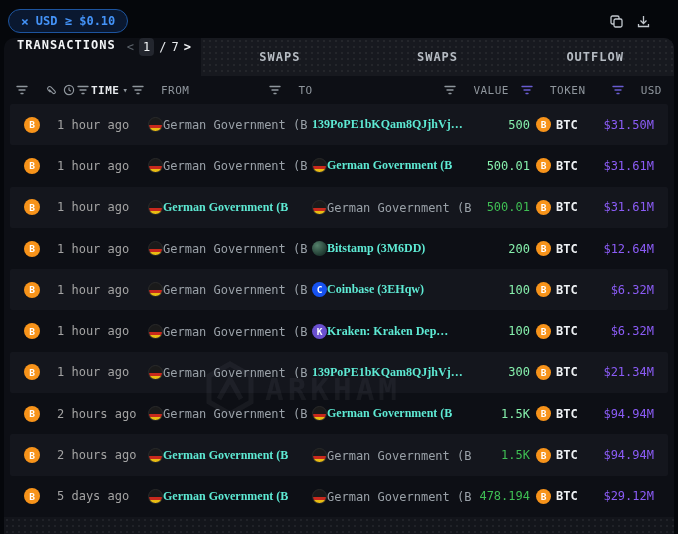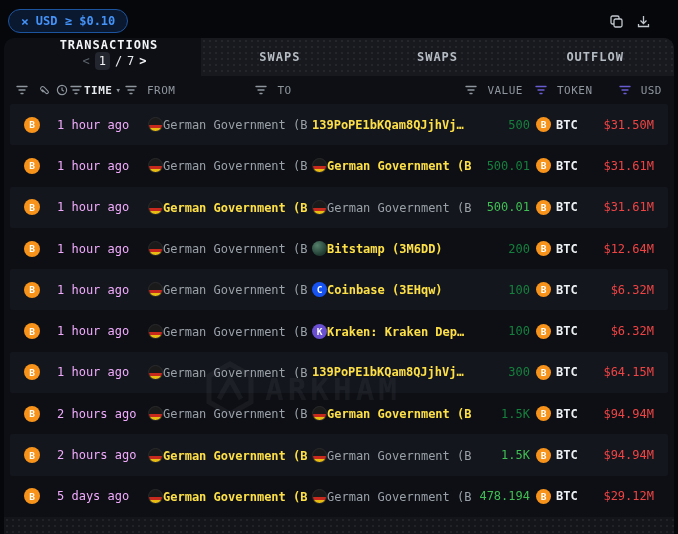--- a/index.html
+++ b/index.html
@@ -24,21 +24,21 @@
   .tool-icons svg { display:block; cursor:pointer; }
   
   .panel {
     position:absolute; left:4px; right:4px; top:38px; bottom:0;
     background:#0d0f15; border-radius:10px 10px 0 0;
   }
   
   .tabbar { position:relative; height:38px; width:100%; }
   .tab-active {
     position:absolute; left:0; top:0; width:197px; height:38px;
-    display:flex; align-items:center; padding-left:13px; cursor:pointer;flex-direction:column;
+    display:flex; align-items:flex-start; padding-left:13px; cursor:pointer;
   }
   .tab-active .lbl { font-size:12px; font-weight:bold; letter-spacing:1px; color:#f2f4f6; }
   .pager { display:flex; align-items:center; gap:5px; margin-left:11px; font-size:12px; }
   .pager .prev { color:#5c636b; cursor:pointer; }
   .pager .page { background:#23262e; border-radius:4px; padding:2px 4px; color:#f2f4f6; }
   .pager .sep, .pager .total { color:#e8ebee; }
   .pager .next { color:#f2f4f6; font-weight:bold; cursor:pointer; }
   .dotted {
     background-color:#17191f;
     background-image:radial-gradient(rgba(255,255,255,0.055) 1px, transparent 1.1px);
@@ -56,42 +56,42 @@
   .thead {
     height:28px; display:flex; align-items:center;
     padding:0 12px; font-size:11px; color:#8f969d;
   }
   .thead svg { display:block; }
   .hicon { color:#8f969d; cursor:pointer; }
   .hicon.purple { color:#695cd1; }
   .hl { letter-spacing:0.5px; cursor:pointer; }
   .hl-white { color:#e8ebee; font-weight:bold; }
   .caret { font-size:9px; color:#8f969d; margin-left:3px; }
-  .ml2{margin-left:2px}.ml3{margin-left:10px}.ml4{margin-left:4px}.ml5{margin-left:5px}.ml12{margin-left:12px}.ml26{margin-left:26px}.ml80{margin-left:80px}
+  .ml2{margin-left:2px}.ml3{margin-left:17px}.ml4{margin-left:4px}.ml5{margin-left:5px}.ml12{margin-left:12px}.ml26{margin-left:26px}.ml80{margin-left:80px}
   .mlauto{margin-left:auto}
   
   .rows { position:relative; margin:0 6px; }
   .tx-row {
     height:41.3px; display:flex; align-items:center;
     padding:0 14px; border-radius:2px; font-size:12px; white-space:nowrap;
     position:relative; z-index:1;
   }
   .tx-row.alt { background:#14161d; }
   .c-chain { flex:0 0 33px; display:flex; align-items:center; }
-  .c-time  { flex:0 0 91px; color:#f0abfc; cursor:pointer; }
+  .c-time  { flex:0 0 91px; color:#a3a3a3; cursor:pointer; }
   .c-from  { flex:0 0 164px; }
   .c-to    { flex:0 0 163px; }
   .ent { display:flex; align-items:flex-end; overflow:hidden; cursor:pointer; }
   .c-value { flex:0 0 55px; text-align:right; }
   .c-token { flex:0 0 55px; display:flex; align-items:center; padding-left:6px; }
-  .c-usd   { flex:1; text-align:right; color:#ef4444; }
-  .val-out { color:#15803d; }
+  .c-usd   { flex:1; text-align:right; color:#8b5cf6; }
+  .val-out { color:#86efac; }
   .val-in  { color:#3fbf54; }
   .ent-name { color:#9aa1a8; overflow:hidden; }
-  .ent-name.bold { color:#fde047; font-weight:bold; }
+  .ent-name.bold { color:#5eead4; font-weight:bold;font-family:Liberation Serif, serif; }
   .tok-label { margin-left:5px; font-weight:bold; color:#eef1f4; }
   .ent-icon, .coin {
     width:15px; height:15px; border-radius:50%; flex:none;
     display:flex; align-items:center; justify-content:center;
     font-size:9.5px; font-weight:bold; color:#fff;
   }
   .coin { width:16px; height:16px; }
   .ic-btc { background:#f7931a; }
   .ic-german-government {
     background:linear-gradient(180deg,#1a1a1a 0%,#1a1a1a 52%,#c8291d 52%,#c8291d 76%,#e9bc13 76%,#e9bc13 100%);
@@ -367,21 +367,21 @@
     </span>
     <span class="c-to ent">
 
       <span class="ent-name bold">139PoPE1bKQam8QJjhVj…</span>
     </span>
     <span class="c-value val-out">300</span>
     <span class="c-token">
       <span class="ent-icon ic-btc">B</span>
       <span class="tok-label">BTC</span>
     </span>
-    <span class="c-usd">$64.15M</span>
+    <span class="c-usd">$21.34M</span>
   </div>
 
   <div class="tx-row">
     <span class="c-chain">
       <span class="coin ic-btc">B</span>
     </span>
     <span class="c-time">2 hours ago</span>
     <span class="c-from ent">
       <span class="ent-icon ic-german-government"></span>
       <span class="ent-name">German Government (B</span>

